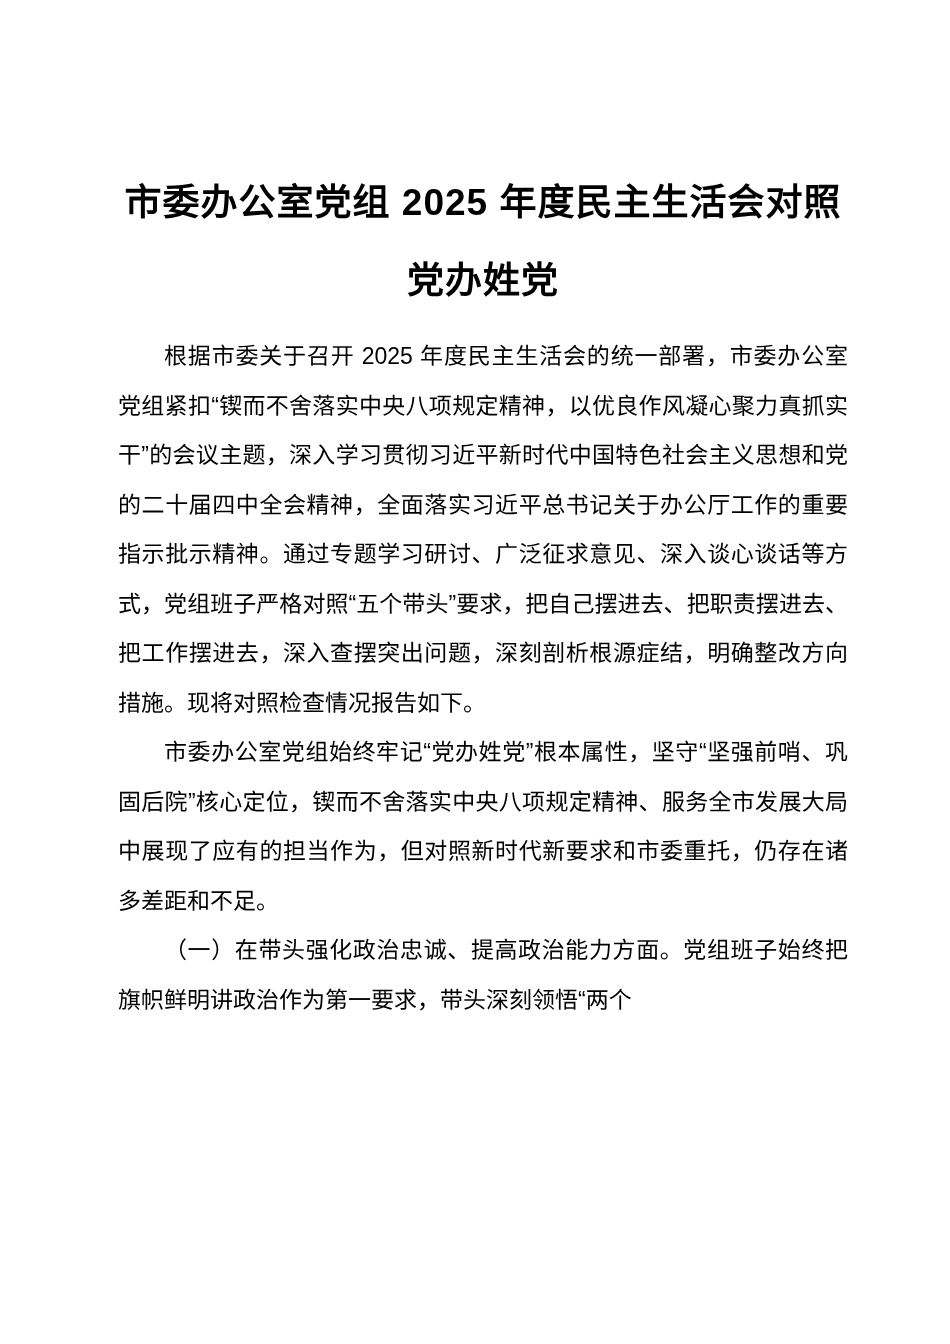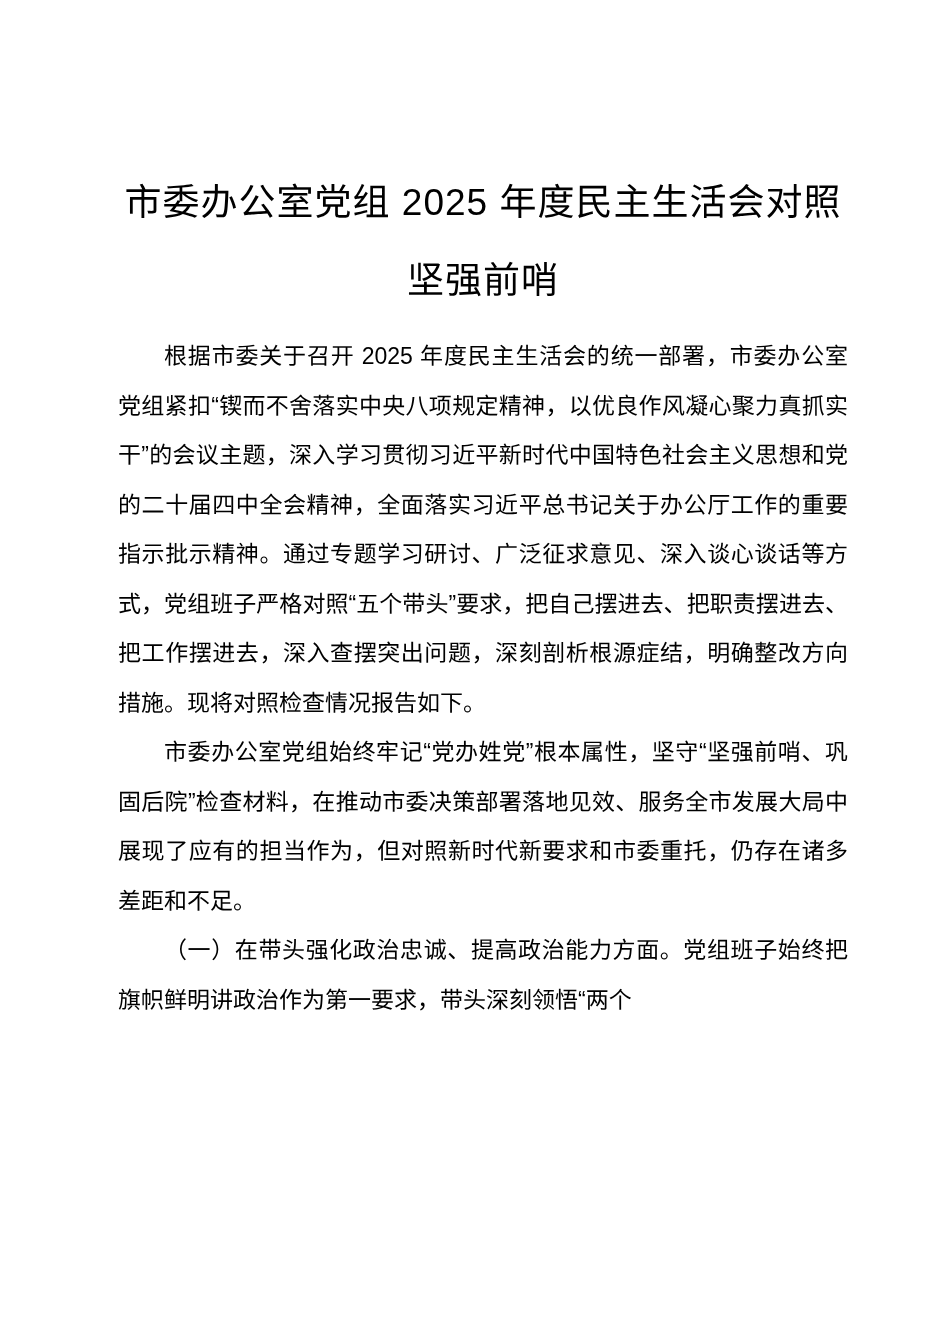--- a/index.html
+++ b/index.html
@@ -25,21 +25,21 @@
     position: absolute;
     left: 118px;
     top: 0;
     width: 730px;
   }
   .doc-title {
     margin: 164px 0 0 0;
     padding: 0;
     font-size: 37px;
     line-height: 78px;
-    font-weight: 400;
+    font-weight: 700;
     text-align: center;
     letter-spacing: 1px;
   }
   .title-line {
     display: block;
     white-space: nowrap;
   }
   .doc-body {
     margin-top: 12px;
     font-size: 23px;
@@ -58,21 +58,21 @@
     overflow: hidden;
   }
 </style>
 </head>
 <body>
 
 <div class="page">
   <div class="content">
     <h1 class="doc-title">
       <span class="title-line">市委办公室党组 2025 年度民主生活会对照</span>
-      <span class="title-line">坚强前哨</span>
+      <span class="title-line">党办姓党</span>
     </h1>
     <div class="doc-body">
       <p class="para">根据市委关于召开 2025 年度民主生活会的统一部署，市委办公室党组紧扣“锲而不舍落实中央八项规定精神，以优良作风凝心聚力真抓实干”的会议主题，深入学习贯彻习近平新时代中国特色社会主义思想和党的二十届四中全会精神，全面落实习近平总书记关于办公厅工作的重要指示批示精神。通过专题学习研讨、广泛征求意见、深入谈心谈话等方式，党组班子严格对照“五个带头”要求，把自己摆进去、把职责摆进去、把工作摆进去，深入查摆突出问题，深刻剖析根源症结，明确整改方向措施。现将对照检查情况报告如下。</p>
-      <p class="para">市委办公室党组始终牢记“党办姓党”根本属性，坚守“坚强前哨、巩固后院”检查材料，在推动市委决策部署落地见效、服务全市发展大局中展现了应有的担当作为，但对照新时代新要求和市委重托，仍存在诸多差距和不足。</p>
+      <p class="para">市委办公室党组始终牢记“党办姓党”根本属性，坚守“坚强前哨、巩固后院”核心定位，锲而不舍落实中央八项规定精神、服务全市发展大局中展现了应有的担当作为，但对照新时代新要求和市委重托，仍存在诸多差距和不足。</p>
       <p class="para clip-2">（一）在带头强化政治忠诚、提高政治能力方面。党组班子始终把旗帜鲜明讲政治作为第一要求，带头深刻领悟“两个</p>
     </div>
   </div>
 </div>
 
 </body></html>

